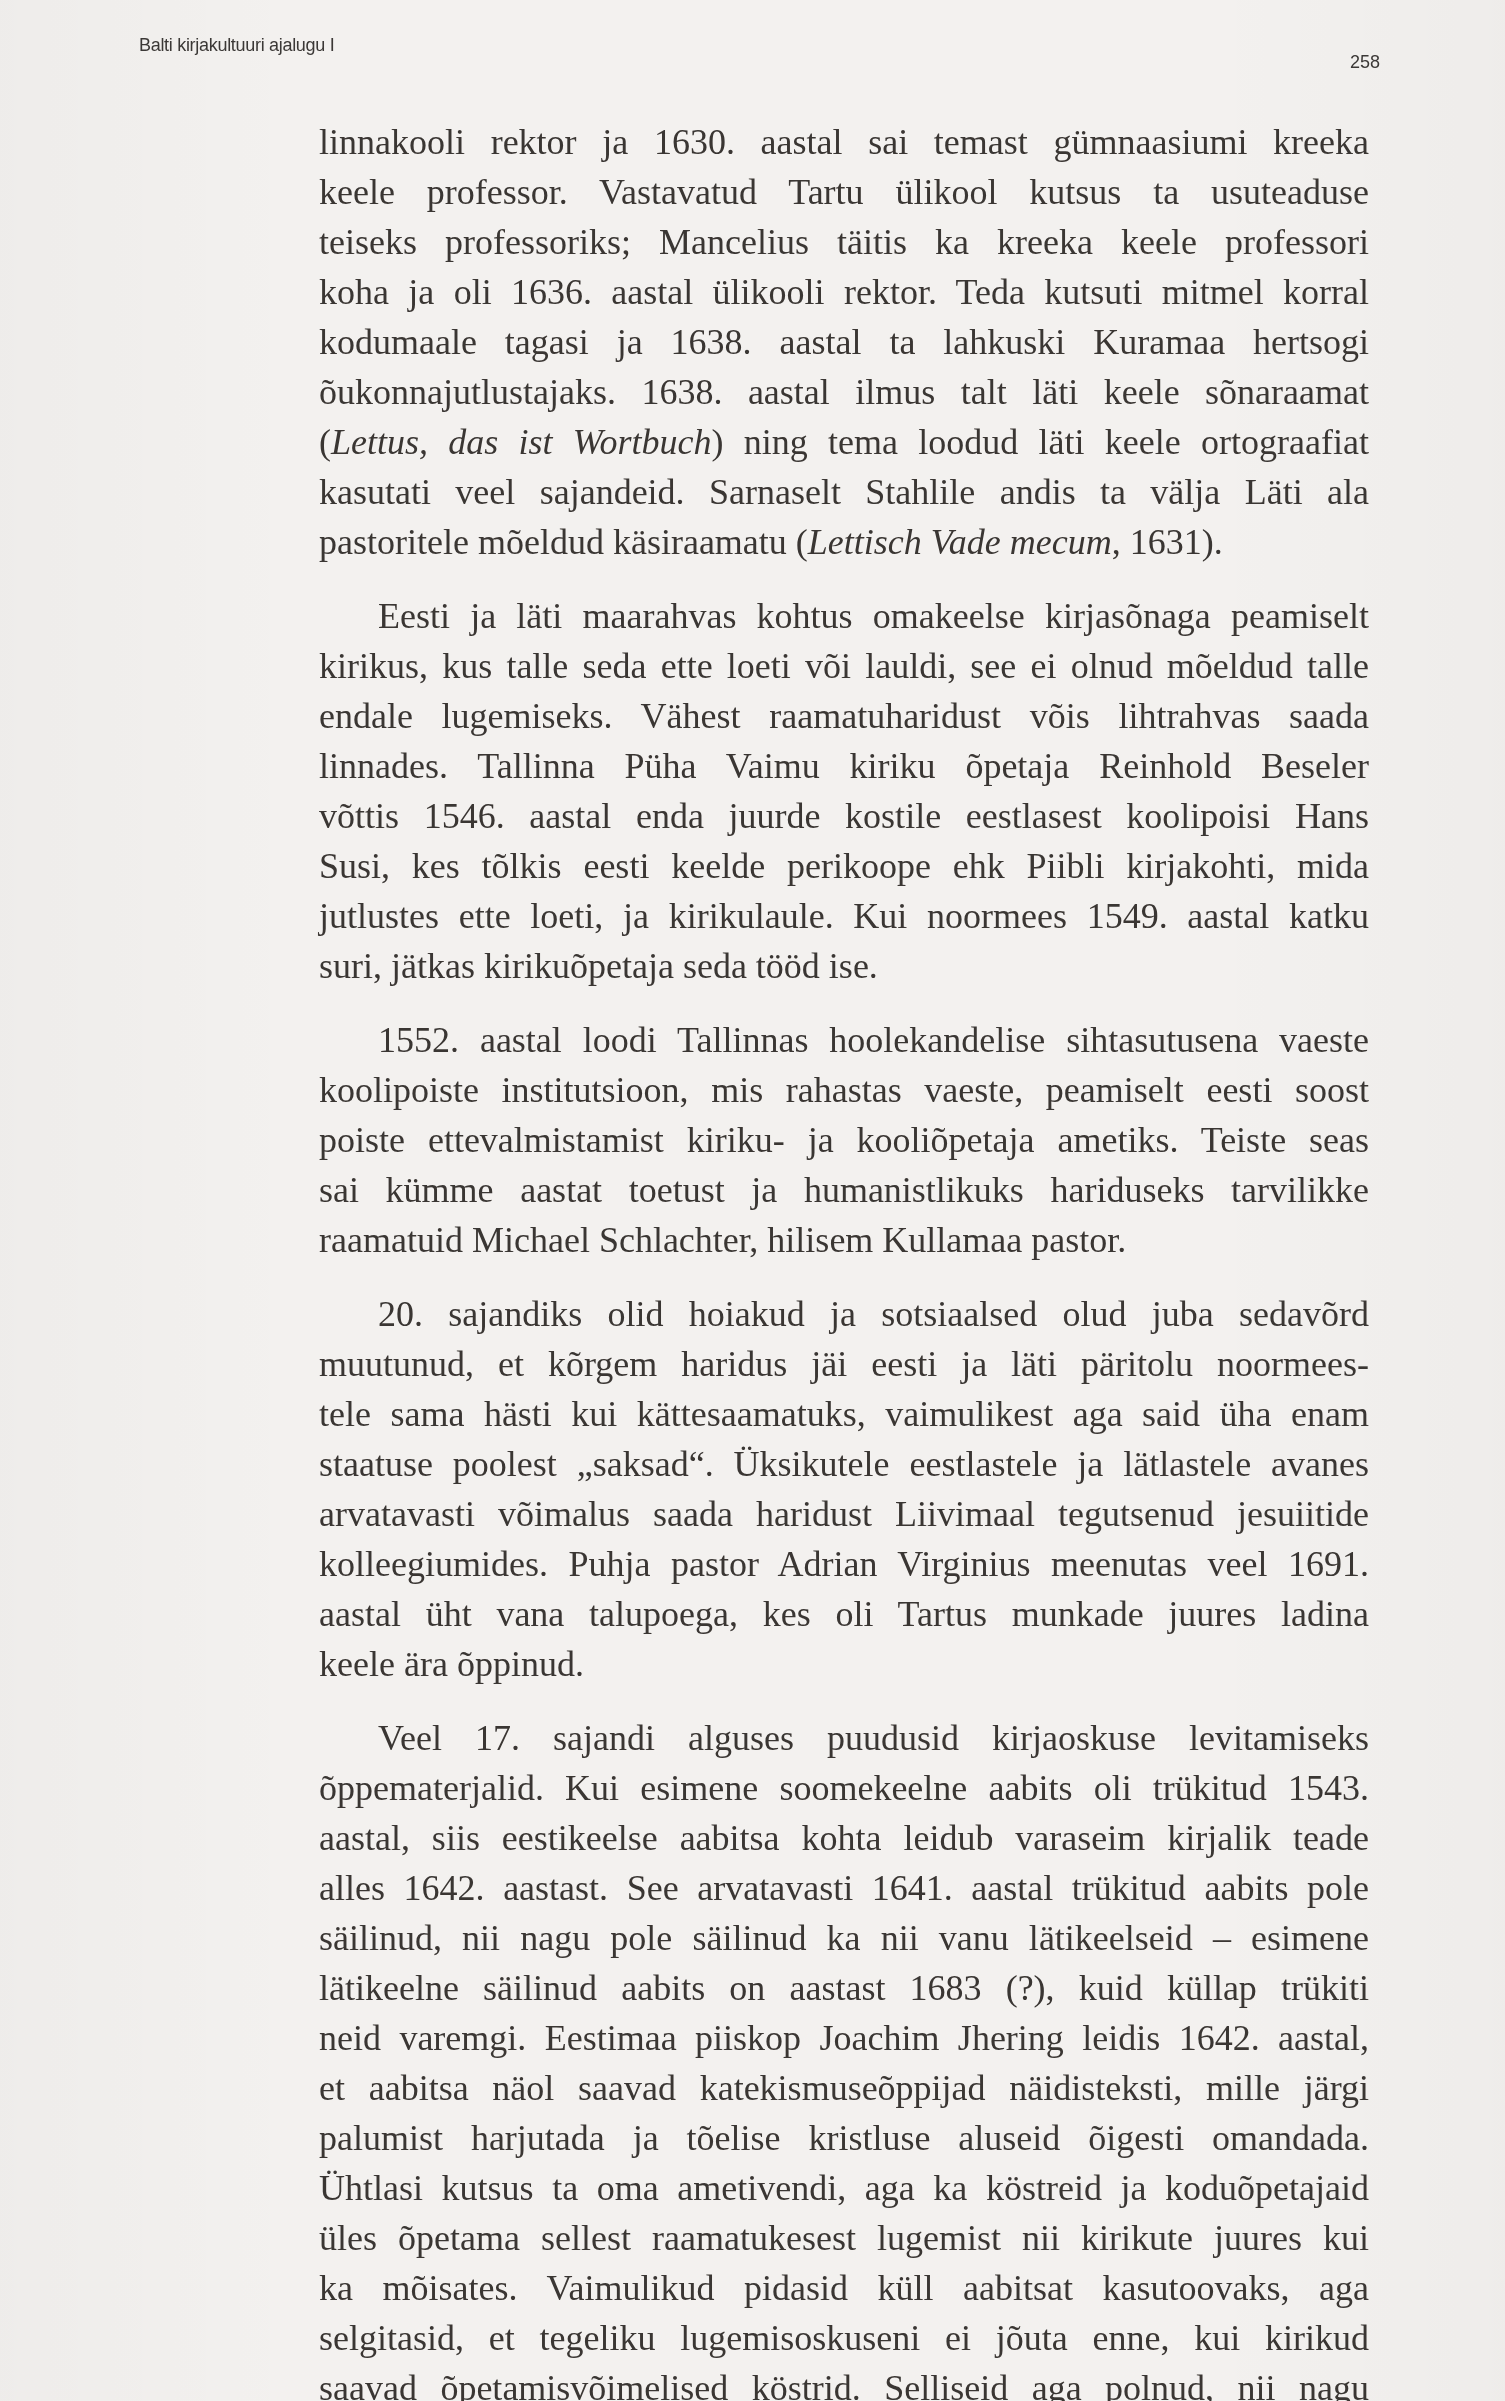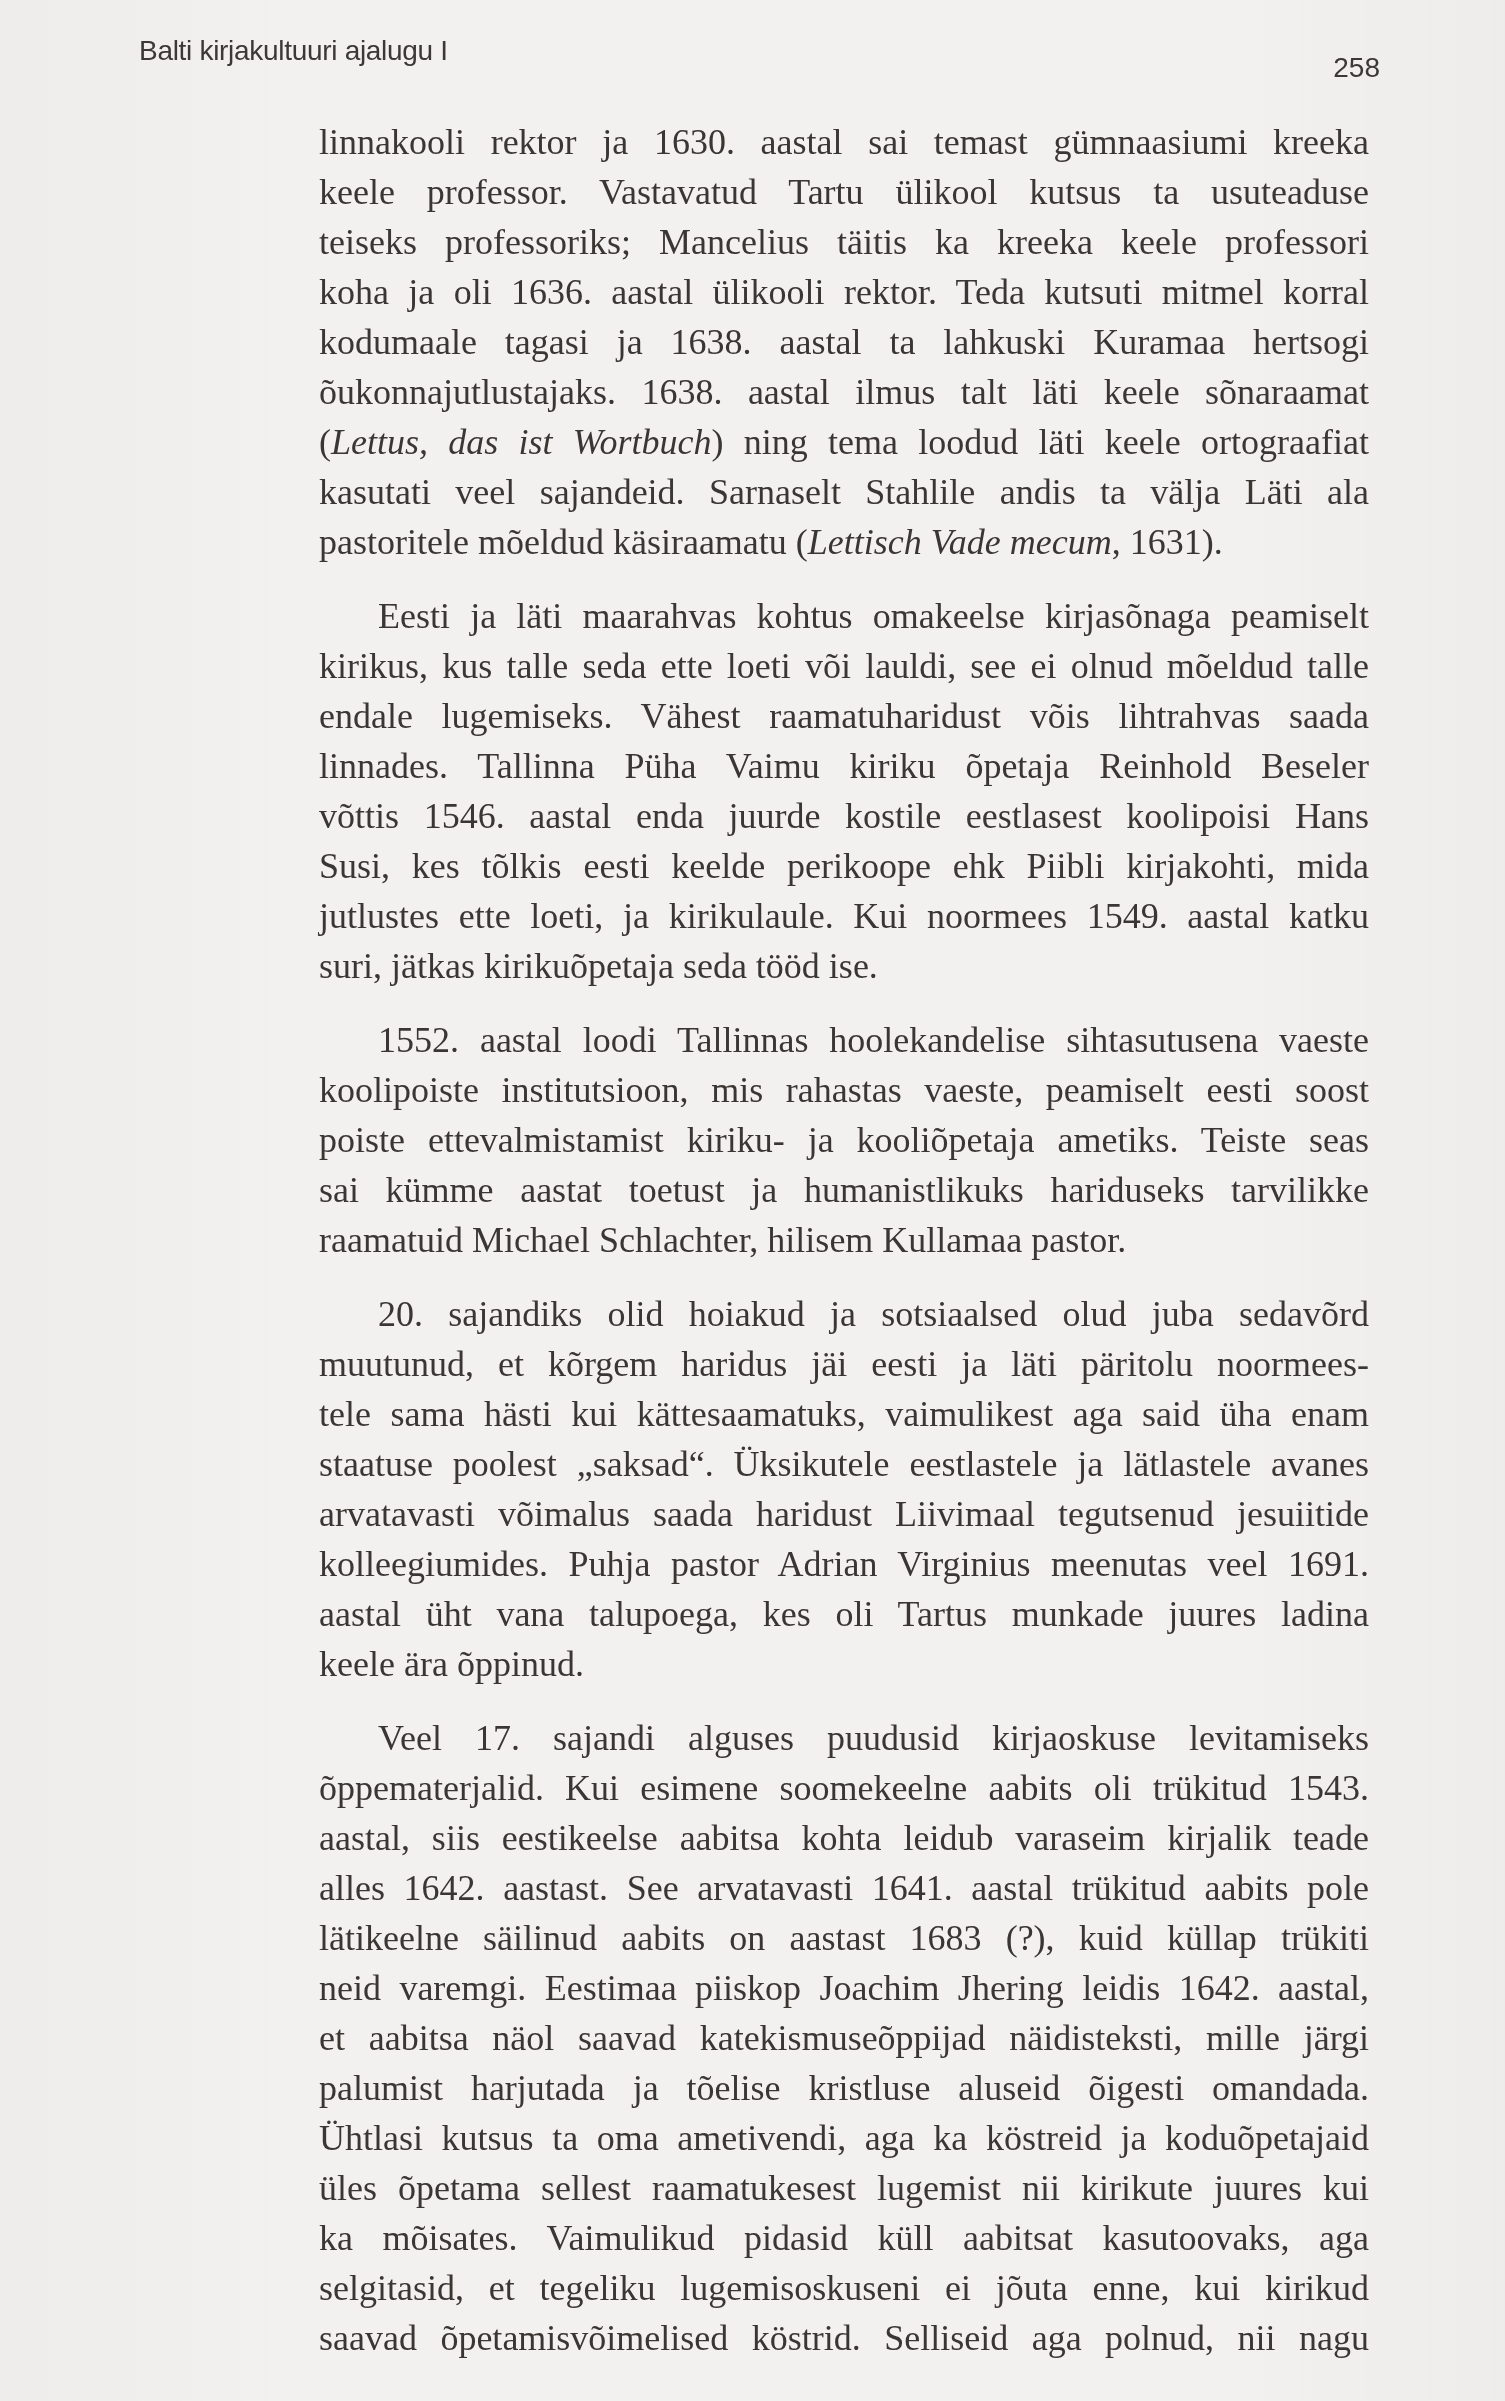--- a/index.html
+++ b/index.html
@@ -6,21 +6,21 @@
   body {
     width: 1506px; height: 2401px;
     background: #f3f1ef;
     position: relative; overflow: hidden;
     color: #3a3633;
   }
   .running-head {
     position: absolute; top: 35px; left: 139px; width: 1241px;
     height: 28px;
     font-family: "Liberation Sans", sans-serif;
-    font-size: 28px; color: #3b3836;
+    font-size: 18px; color: #3b3836;
   }
   .running-head .title { position: absolute; left: 0; top: 0; letter-spacing: -0.3px; }
   .running-head .page-no { position: absolute; right: 0; top: 17px; }
   .body-text {
     position: absolute; left: 319px; top: 117px; width: 1050px;
     font-family: "Liberation Serif", serif;
     font-size: 36px;
     line-height: 50px;
   }
   .line {
@@ -73,20 +73,21 @@
     <div class="line"><span>tele sama hästi kui kättesaamatuks, vaimulikest aga said üha enam</span></div>
     <div class="line"><span>staatuse poolest „saksad“. Üksikutele eestlastele ja lätlastele avanes</span></div>
     <div class="line"><span>arvatavasti võimalus saada haridust Liivimaal tegutsenud jesuiitide</span></div>
     <div class="line"><span>kolleegiumides. Puhja pastor Adrian Virginius meenutas veel 1691.</span></div>
     <div class="line"><span>aastal üht vana talupoega, kes oli Tartus munkade juures ladina</span></div>
     <div class="line last"><span>keele ära õppinud.</span></div>
     <div class="line indent"><span>Veel 17. sajandi alguses puudusid kirjaoskuse levitamiseks</span></div>
     <div class="line"><span>õppematerjalid. Kui esimene soomekeelne aabits oli trükitud 1543.</span></div>
     <div class="line"><span>aastal, siis eestikeelse aabitsa kohta leidub varaseim kirjalik teade</span></div>
     <div class="line"><span>alles 1642. aastast. See arvatavasti 1641. aastal trükitud aabits pole</span></div>
+    <div class="line"><span>säilinud, nii nagu pole säilinud ka nii vanu lätikeelseid – esimene</span></div>
     <div class="line"><span>lätikeelne säilinud aabits on aastast 1683 (?), kuid küllap trükiti</span></div>
     <div class="line"><span>neid varemgi. Eestimaa piiskop Joachim Jhering leidis 1642. aastal,</span></div>
     <div class="line"><span>et aabitsa näol saavad katekismuseõppijad näidisteksti, mille järgi</span></div>
     <div class="line"><span>palumist harjutada ja tõelise kristluse aluseid õigesti omandada.</span></div>
     <div class="line"><span>Ühtlasi kutsus ta oma ametivendi, aga ka köstreid ja koduõpetajaid</span></div>
     <div class="line"><span>üles õpetama sellest raamatukesest lugemist nii kirikute juures kui</span></div>
     <div class="line"><span>ka mõisates. Vaimulikud pidasid küll aabitsat kasutoovaks, aga</span></div>
     <div class="line"><span>selgitasid, et tegeliku lugemisoskuseni ei jõuta enne, kui kirikud</span></div>
     <div class="line"><span>saavad õpetamisvõimelised köstrid. Selliseid aga polnud, nii nagu</span></div>
   </div>

